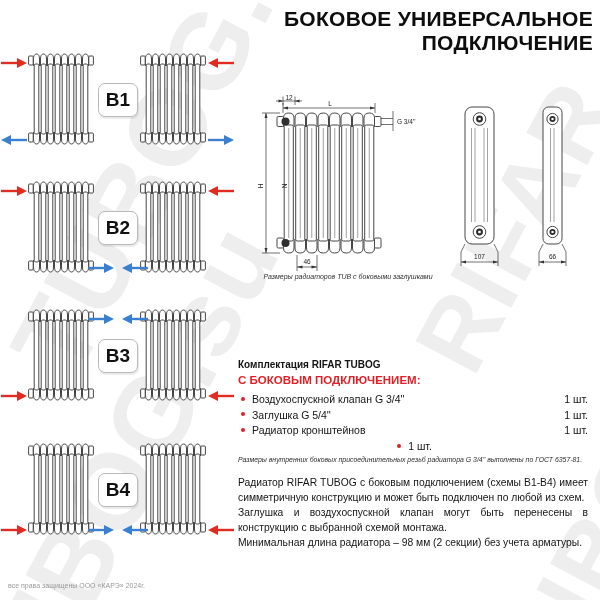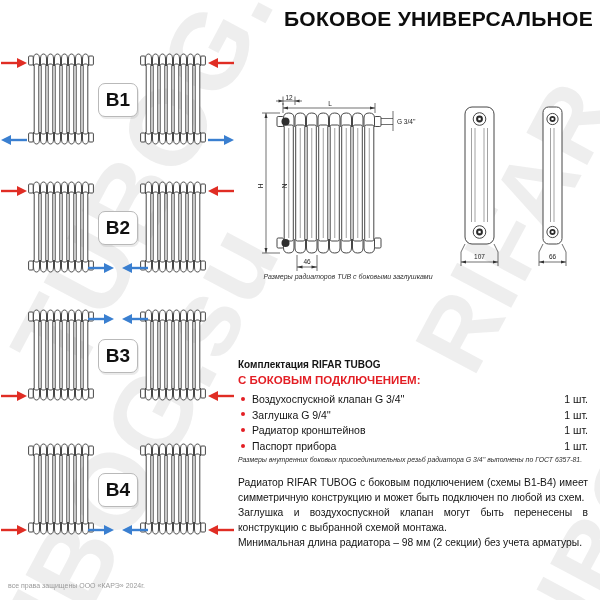--- a/index.html
+++ b/index.html
@@ -59,20 +59,21 @@
 
 <div class="page">
 
   <div class="wm wm1">TUBOG.su</div>
   <div class="wm wm2">RIFAR-TUBOG.su</div>
   <div class="wm wm3">RIFAR</div>
   <div class="wm wm4">TUBOG.su</div>
 
   <div class="title">
     <div>БОКОВОЕ УНИВЕРСАЛЬНОЕ</div>
+    <div>ПОДКЛЮЧЕНИЕ</div>
   </div>
 
   <div class="scheme-row" id="row-b1">
     <div class="radiator rad-left"><svg width="66" height="98" viewBox="0 0 66 98">
           <path class="ln" d="M5.5 16 V9 Q5.5 4 8.5 4 Q11.5 4 11.5 9 V16"></path>
           <path class="ln" d="M5.5 82 V89 Q5.5 94 8.5 94 Q11.5 94 11.5 89 V82"></path>
           <rect class="ln" x="6.2" y="14" width="4.6" height="70" rx="1.6"></rect>
           <path class="ln" d="M12.5 16 V9 Q12.5 4 15.5 4 Q18.5 4 18.5 9 V16"></path>
           <path class="ln" d="M12.5 82 V89 Q12.5 94 15.5 94 Q18.5 94 18.5 89 V82"></path>
           <rect class="ln" x="13.2" y="14" width="4.6" height="70" rx="1.6"></rect>
@@ -522,31 +523,30 @@
     <div class="kit-heading">Комплектация RIFAR TUBOG</div>
     <div class="kit-subheading" style="color: rgb(227, 30, 36);">С БОКОВЫМ ПОДКЛЮЧЕНИЕМ:</div>
     <div class="kit-list">
       <div class="kit-item">
         <span class="kit-dot" style="background: rgb(227, 30, 36);"></span>
         <span class="kit-name">Воздухоспускной клапан G 3/4''</span>
         <span class="kit-qty">1 шт.</span>
       </div>
       <div class="kit-item">
         <span class="kit-dot" style="background: rgb(227, 30, 36);"></span>
-        <span class="kit-name">Заглушка G 9/4''</span>
+        <span class="kit-name">Заглушка G 5/4''</span>
         <span class="kit-qty">1 шт.</span>
       </div>
       <div class="kit-item">
         <span class="kit-dot" style="background: rgb(227, 30, 36);"></span>
         <span class="kit-name">Радиатор кронштейнов</span>
         <span class="kit-qty">1 шт.</span>
       </div>
       <div class="kit-item">
         <span class="kit-dot" style="background: rgb(227, 30, 36);"></span>
-        <span class="kit-name">Паспорт прибора</span>
         <span class="kit-qty">1 шт.</span>
       </div>
     </div>
     <div class="kit-note">Размеры внутренних боковых присоединительных резьб радиатора G 3/4'' выполнены по ГОСТ 6357-81.</div>
     <div class="desc">
       <p>Радиатор RIFAR TUBOG с боковым подключением (схемы B1-B4) имеет симметричную конструкцию и может быть подключен по любой из схем.</p>
       <p>Заглушка и воздухоспускной клапан могут быть перенесены в конструкцию с выбранной схемой монтажа.</p>
       <p class="bold">Минимальная длина радиатора – 98 мм (2 секции) без учета арматуры.</p>
     </div>
   </div>

